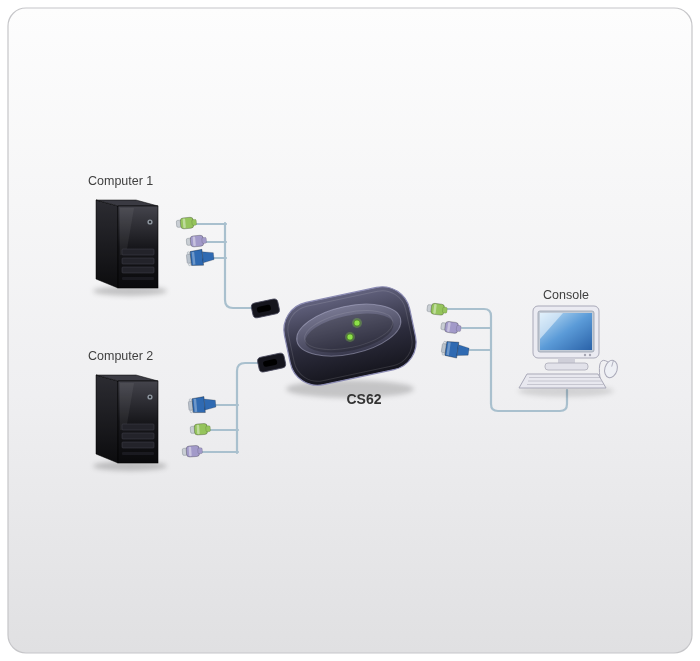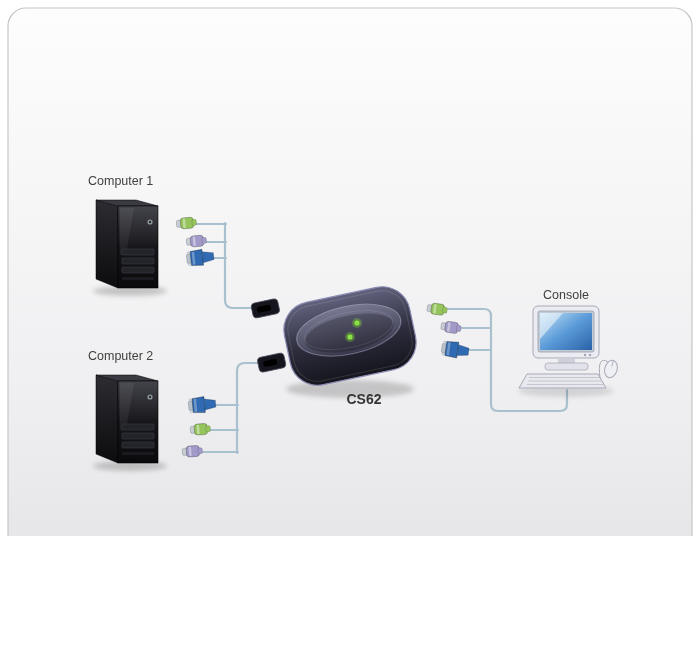--- a/index.html
+++ b/index.html
@@ -1,16 +1,16 @@
 <!DOCTYPE html>
 <html><head>
 <meta charset="utf-8">
 <style>
   html,body{margin:0;padding:0;background:#ffffff;}
-  .stage{position:relative;width:700px;height:536px;font-family:"Liberation Sans",sans-serif;overflow:hidden;}
+  .stage{position:relative;width:700px;height:661px;font-family:"Liberation Sans",sans-serif;overflow:hidden;}
   .stage svg{display:block;}
   text{font-family:"Liberation Sans",sans-serif;fill:#3c3c3c;}
   .dev-label{font-weight:bold;font-size:14px;fill:#333;}
   .node-label{font-size:12.5px;fill:#3f3f3f;}
 </style>
 </head>
 <body>
 
 <div class="stage">
 <svg width="700" height="661" viewBox="0 0 700 661" xmlns="http://www.w3.org/2000/svg" xmlns:xlink="http://www.w3.org/1999/xlink">

